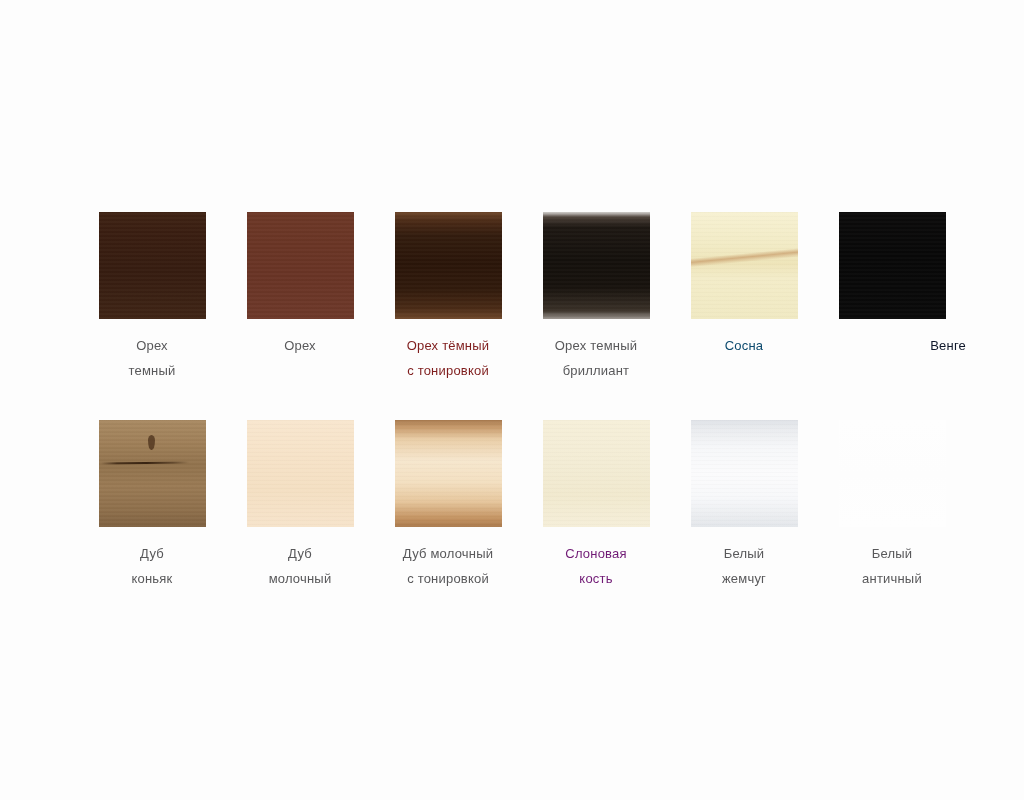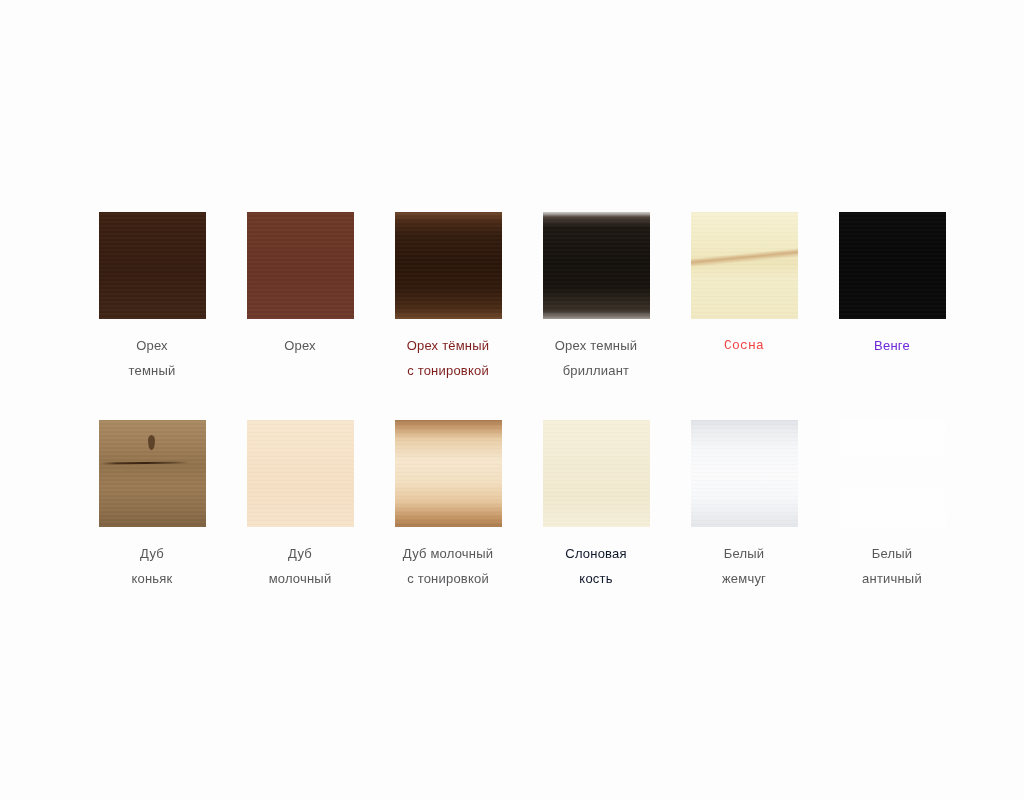--- a/index.html
+++ b/index.html
@@ -166,28 +166,28 @@
         </div>
         <div class="swatch-label" style="color: rgb(88, 88, 90);">Орех темный
 бриллиант</div>
       </div>
 
       <div class="swatch-cell">
         <div class="swatch-chip" style="background: linear-gradient(rgb(247, 241, 210) 0%, rgb(242, 235, 197) 30%, rgb(238, 228, 184) 48%, rgb(243, 236, 200) 62%, rgb(240, 233, 194) 100%);">
           <span class="grain-soft"></span>
           <span class="grain-diag"></span>
         </div>
-        <div class="swatch-label" style="color: #ef4444; font-family: Liberation Mono, monospace;">Сосна</div>
+        <div class="swatch-label" style="color: #0c4a6e;">Сосна</div>
       </div>
 
       <div class="swatch-cell">
         <div class="swatch-chip" style="background: linear-gradient(rgb(12, 11, 11) 0%, rgb(8, 8, 8) 40%, rgb(10, 10, 10) 100%);">
           <span class="grain"></span>
         </div>
-        <div class="swatch-label" style="color: #6d28d9;">Венге</div>
+        <div class="swatch-label" style="color: #0f172a; text-align: right;">Венге</div>
       </div>
     </div>
 
     <div class="swatch-row">
       <div class="swatch-cell">
         <div class="swatch-chip" style="background: linear-gradient(rgb(169, 138, 99) 0%, rgb(159, 127, 88) 22%, rgb(146, 115, 77) 42%, rgb(154, 122, 84) 62%, rgb(142, 111, 75) 85%, rgb(127, 98, 65) 100%);">
           <span class="grain"></span>
           <span class="knot"></span>
           <span class="crack"></span>
         </div>
@@ -208,21 +208,21 @@
           <span class="grain-soft"></span>
         </div>
         <div class="swatch-label" style="color: rgb(88, 88, 90);">Дуб молочный
 с тонировкой</div>
       </div>
 
       <div class="swatch-cell">
         <div class="swatch-chip" style="background: linear-gradient(rgb(246, 239, 217) 0%, rgb(243, 236, 212) 40%, rgb(241, 233, 206) 70%, rgb(245, 238, 216) 100%);">
           <span class="grain-soft"></span>
         </div>
-        <div class="swatch-label" style="color: #0f172a;">Слоновая
+        <div class="swatch-label" style="color: #701a75;">Слоновая
 кость</div>
       </div>
 
       <div class="swatch-cell">
         <div class="swatch-chip" style="background: linear-gradient(rgb(223, 226, 231) 0%, rgb(234, 236, 239) 9%, rgb(246, 247, 249) 26%, rgb(251, 251, 252) 50%, rgb(247, 248, 250) 72%, rgb(236, 238, 241) 88%, rgb(227, 230, 234) 100%);">
           <span class="grain-soft"></span>
         </div>
         <div class="swatch-label" style="color: rgb(88, 88, 90);">Белый
 жемчуг</div>
       </div>

